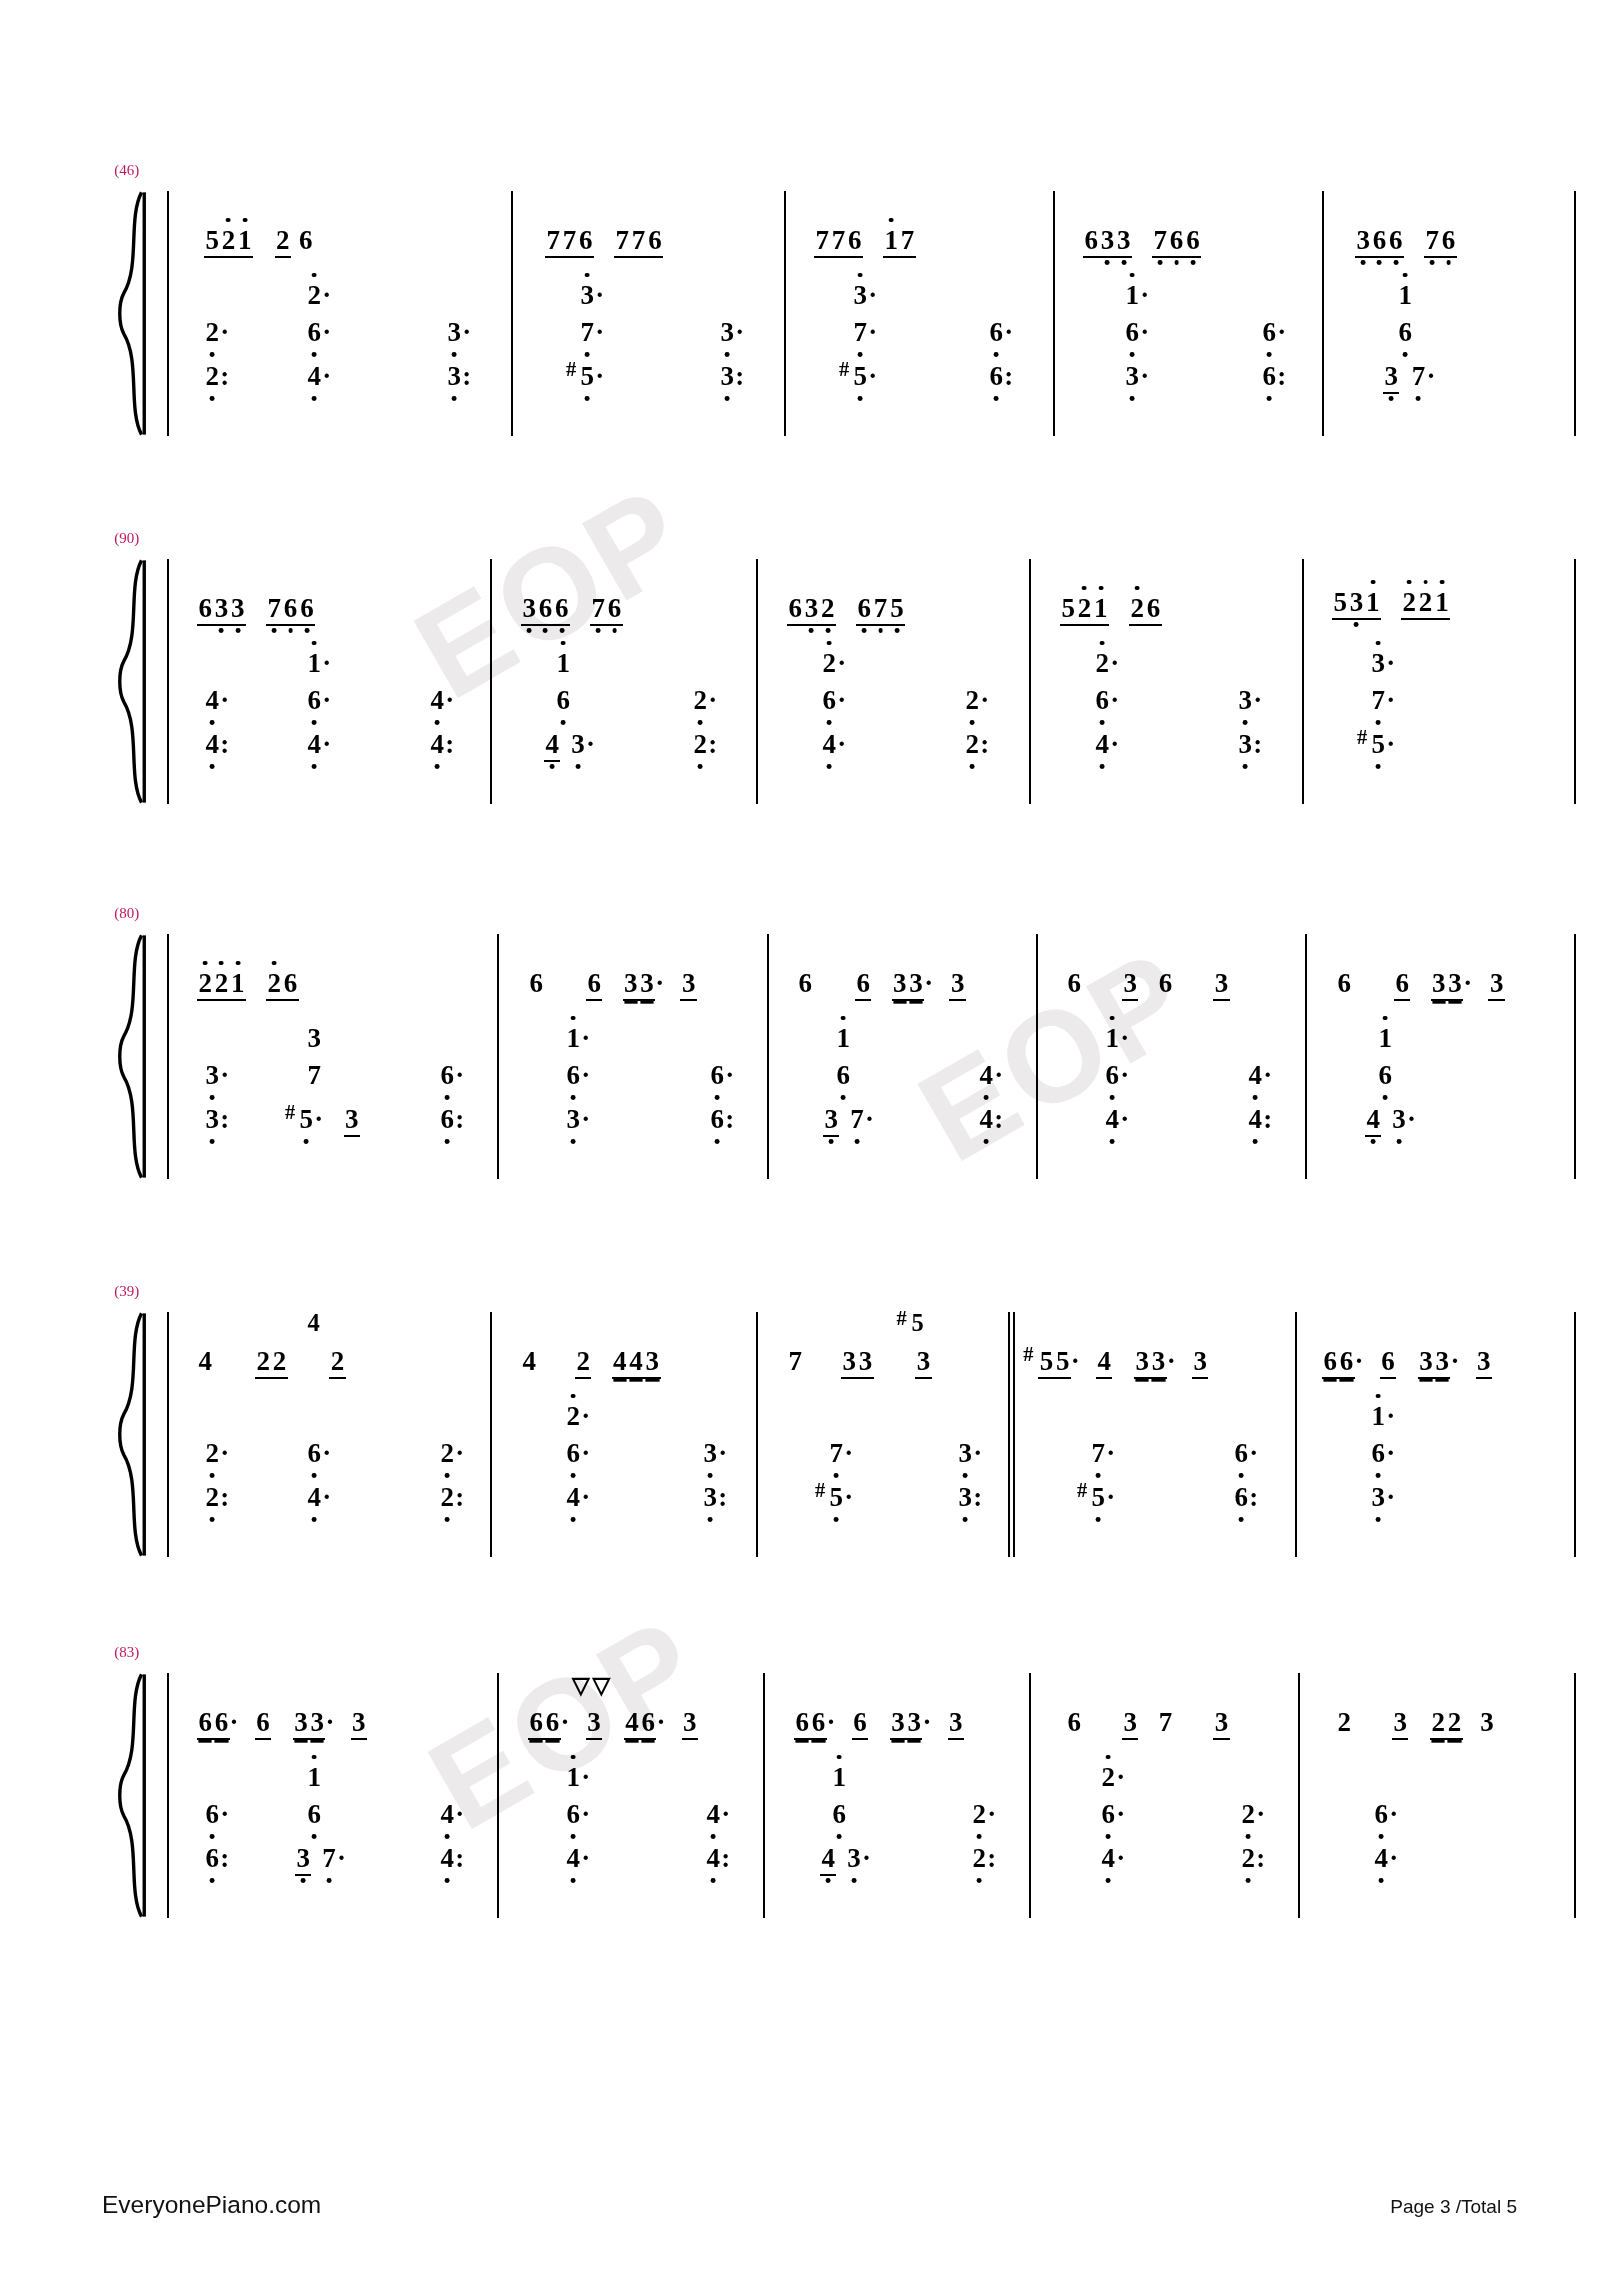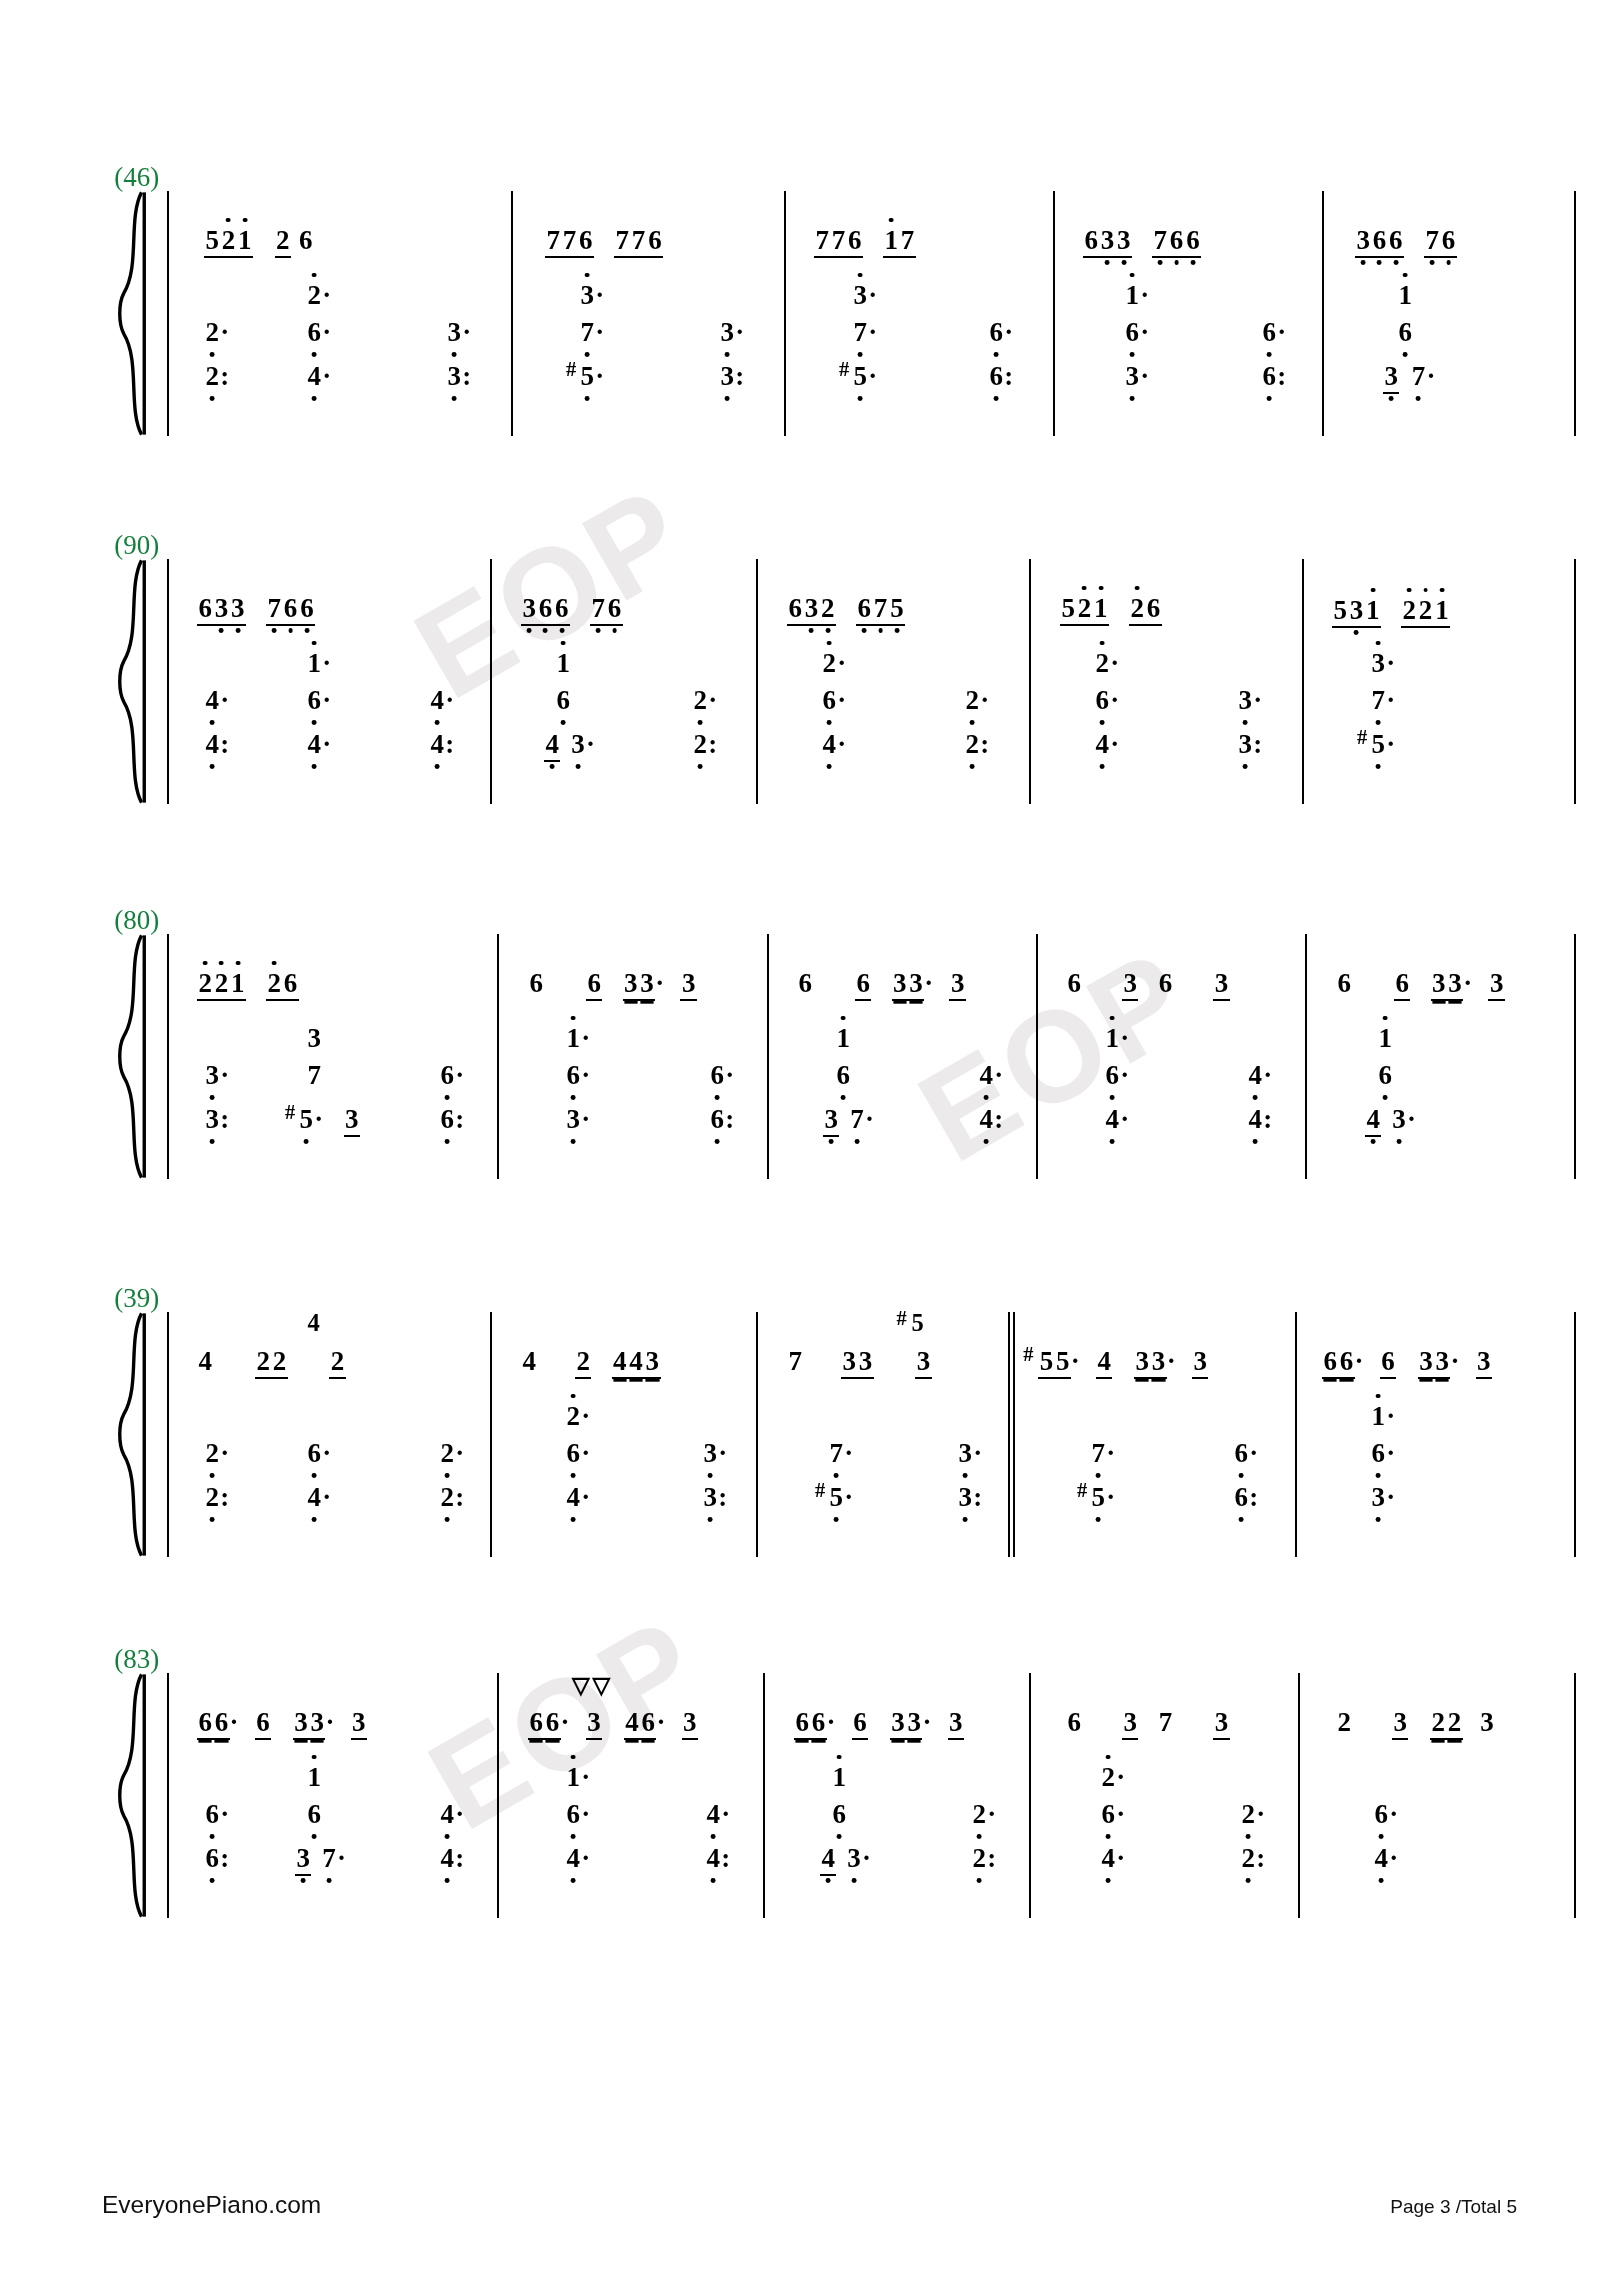--- a/index.html
+++ b/index.html
@@ -30,22 +30,22 @@
   .system{
     position:absolute;
     left:102px;
     width:1418px;
     z-index:2;
   }
   .sysnum{
     position:absolute;
     left:12.3px; top:-29px;
     font-family:"Liberation Serif", serif;
-    font-size:27px;
-    color:#15803d;
+    font-size:15px;
+    color:#be185d;
   }
   
   .brace{
     position:absolute;
     left:15px; top:0;
     width:27px; height:100%;
     font-size:0;
   }
   .brace svg{display:block;}
 
@@ -255,21 +255,21 @@
       <span class="n u1 dotD" style="margin-left:13.6px;">7</span><span class="n u1 dotD">6</span>
     </div>
     <div class="grp" style="left:685px;top:34px;">
       <span class="n u1">6</span><span class="n u1 dotD">3</span><span class="n u1 dotD">2</span>
       <span class="n u1 dotD" style="margin-left:13.6px;">6</span><span class="n u1 dotD">7</span><span class="n u1 dotD">5</span>
     </div>
     <div class="grp" style="left:958px;top:34px;">
       <span class="n u1">5</span><span class="n u1 dotU">2</span><span class="n u1 dotU">1</span>
       <span class="n u1 dotU" style="margin-left:13.6px;">2</span><span class="n u1">6</span>
     </div>
-    <div class="grp" style="left:1230px;top:36px;">
+    <div class="grp" style="left:1230px;top:28px;">
       <span class="n u1">5</span><span class="n u1 dotD">3</span><span class="n u1 dotU">1</span>
       <span class="n u1 dotU" style="margin-left:13.6px;">2</span><span class="n u1 dotU">2</span><span class="n u1 dotU">1</span>
     </div>
 
     <div class="grp" style="left:102px;top:126px;"><span class="n dotD">4</span><span class="augdot">·</span></div>
     <div class="grp" style="left:102px;top:170px;"><span class="n dotD">4</span><span class="augdot">:</span></div>
     <div class="grp" style="left:204px;top:89px;"><span class="n dotU">1</span><span class="augdot">·</span></div>
     <div class="grp" style="left:204px;top:126px;"><span class="n dotD">6</span><span class="augdot">·</span></div>
     <div class="grp" style="left:204px;top:170px;"><span class="n dotD">4</span><span class="augdot">·</span></div>
 

